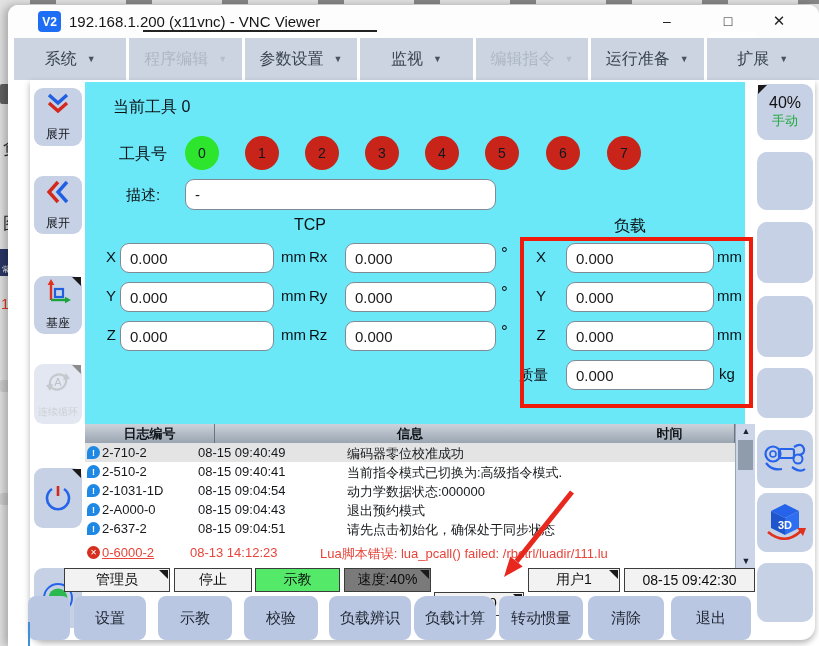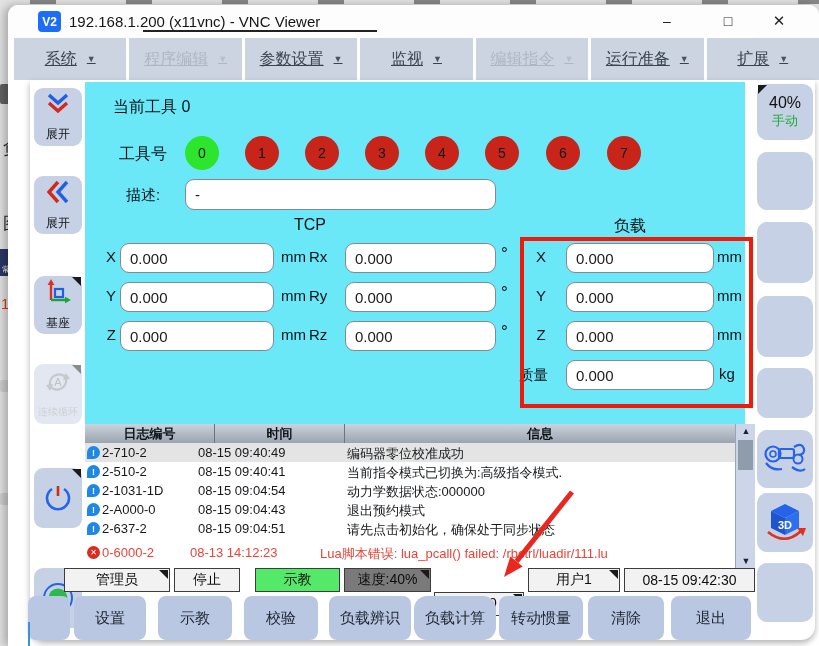--- a/index.html
+++ b/index.html
@@ -12,21 +12,21 @@
   .titlebar{position:absolute;left:8px;top:5px;width:811px;height:33px;background:#fdfdfd;
             border-radius:10px 10px 0 0;}
   .logo{position:absolute;left:38px;top:11px;width:23px;height:21px;background:#1d6ef5;color:#fff;
         border-radius:4px;font-size:12px;font-weight:bold;display:flex;align-items:center;justify-content:center;}
   .wtitle{position:absolute;left:69px;top:13px;font-size:15px;color:#151515;}
   .winbtn{position:absolute;top:5px;width:44px;height:32px;display:flex;align-items:center;justify-content:center;
           font-size:14px;color:#222;}
   
   .menubar{position:absolute;left:8px;top:38px;width:811px;height:42px;background:#fff;display:flex;gap:3px;padding-left:6px;box-sizing:border-box;}
   .mi{flex:1;display:flex;align-items:center;justify-content:center;gap:10px;background:#ccd4e2;
-      font-size:16px;color:#3a4350;text-decoration:underline;}
+      font-size:16px;color:#3a4350;}
   .mi .caret{font-size:9px;color:#4a5260;}
   .mi.dis{color:#aeb6c4;} .mi.dis .caret{color:#b7bec9;}
   
   .apppanel{position:absolute;left:30px;top:80px;width:785px;height:560px;background:#fff;
             border-radius:0 0 14px 14px;box-shadow:0 3px 6px rgba(0,0,0,.3);}
   .cyan{position:absolute;left:85px;top:82px;width:660px;height:343px;background:#6ae8f8;}
   
   .side-btn{position:absolute;left:34px;width:48px;background:#c7d1e5;border-radius:9px;
             display:flex;flex-direction:column;align-items:center;justify-content:center;gap:10px;
             font-size:12px;color:#101418;}
@@ -234,22 +234,22 @@
   <div class="lbl" style="left:717px;top:326px;">mm</div>
 
   <div class="lbl" style="left:519px;top:366px;width:44px;font-size:14.5px;">质量</div>
   <input class="field" style="left: 566px; top: 360px; width: 148px;" value="0.000">
   <div class="lbl" style="left:719px;top:365px;">kg</div>
 
   <div class="redbox"></div>
 
   <div class="loghead">
     <div class="lh" style="width:130px;">日志编号</div>
+    <div class="lh" style="width:390px;border-right:none;">信息</div>
     <div class="lh" style="width:130px;">时间</div>
-    <div class="lh" style="width:390px;border-right:none;">信息</div>
   </div>
   <div class="logbody">
     <div class="lrow sel" style="top:0;">
       <div class="licon">!</div>
       <span style="left:17px;">2-710-2</span>
       <span style="left:113px;">08-15 09:40:49</span>
       <span style="left:262px;">编码器零位校准成功</span>
     </div>
     <div class="lrow" style="top:19px;">
       <div class="licon">!</div>
@@ -270,33 +270,33 @@
       <span style="left:262px;">退出预约模式</span>
     </div>
     <div class="lrow" style="top:76px;">
       <div class="licon">!</div>
       <span style="left:17px;">2-637-2</span>
       <span style="left:113px;">08-15 09:04:51</span>
       <span style="left:262px;">请先点击初始化，确保处于同步状态</span>
     </div>
     <div class="lrow err-row" style="top:100px;height:25px;">
       <div class="licon err">✕</div>
-      <span style="left:17px;">0-6000-2</span>
+      <span style="left:17px;text-decoration:underline;">0-6000-2</span>
       <span style="left:105px;">08-13 14:12:23</span>
       <span style="left:235px;">Lua脚本错误: lua_pcall() failed: /rbctrl/luadir/111.lu</span>
     </div>
   </div>
   <div class="scrollbar">
     <div class="sarrow" style="top:0;">▲</div>
     <div class="sthumb"></div>
     <div class="sarrow" style="bottom:0;">▼</div>
   </div>
 
   <div class="sbar mark" style="left:64px;width:106px;">管理员</div>
-  <div class="sbar" style="left:174px;width:66px;">停止</div>
+  <div class="sbar" style="left:174px;width:78px;">停止</div>
   <div class="sbar" style="left:255px;width:85px;background:#55e96a;">示教</div>
   <div class="sbar mark" style="left:344px;width:87px;background:#7a7a7a;">速度:40%</div>
   <div class="sbar mark" style="left:434px;width:90px;margin-top:24px;">工具0</div>
   <div class="sbar mark" style="left:528px;width:92px;">用户1</div>
   <div class="sbar" style="left:624px;width:131px;">08-15 09:42:30</div>
 
   <div class="bbtn" style="left:28px;width:42px;z-index:1;"></div>
   <div class="bbtn" style="left:74px;width:72px;">设置</div>
   <div class="bbtn" style="left:158px;width:74px;">示教</div>
   <div class="bbtn" style="left:244px;width:74px;">校验</div>

